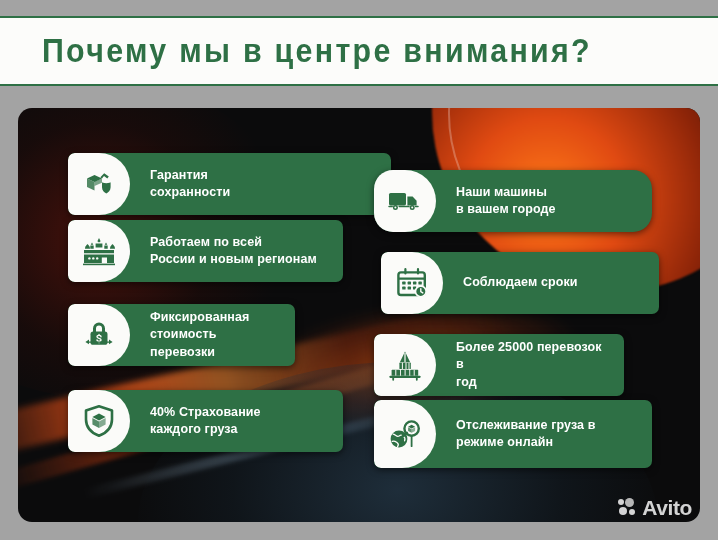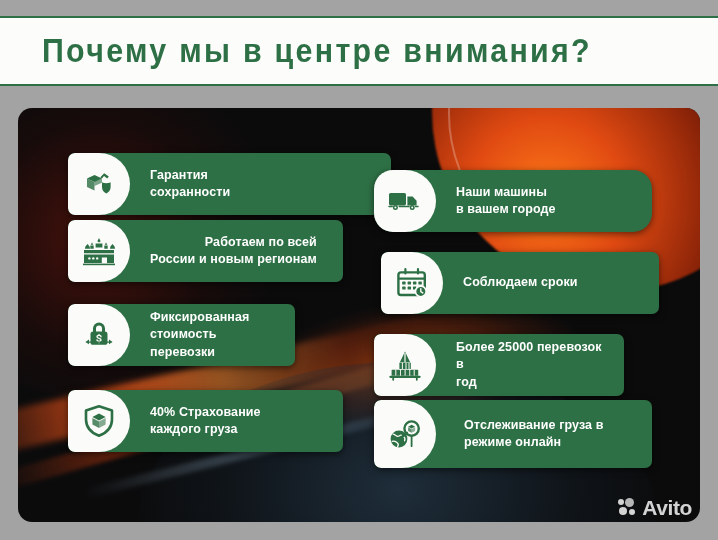--- a/index.html
+++ b/index.html
@@ -130,28 +130,28 @@
     font-size:12.5px;
     font-weight:700;
     line-height:1.38;
     padding:0 12px 0 18px;
     letter-spacing:.1px;
     white-space:pre-line;
   }
 
   
   #card-guarantee{left:50px;top:30px;width:323px;margin-top:15px;}
-  #card-coverage  {left:50px;top:112px;width:275px;text-align:right;}
+  #card-coverage  {left:50px;top:112px;width:275px;}
   #card-fixedprice{left:50px;top:196px;width:227px;}
   #card-insurance {left:50px;top:282px;width:275px;}
   
   #card-fleet     {left:356px;top:62px;width:278px;border-radius:19px;}
   #card-deadlines {left:356px;top:144px;width:278px;margin-left:7px;}
   #card-volume    {left:356px;top:226px;width:250px;}
-  #card-tracking  {left:356px;top:292px;width:278px;gap:8px;}
+  #card-tracking  {left:356px;top:292px;width:278px;}
 
   
   .watermark{
     position:absolute;right:8px;bottom:4px;
     display:flex;align-items:center;gap:4px;
     opacity:.82;
   }
   .wm-mark{position:relative;width:20px;height:20px;}
   .wm-mark i{position:absolute;border-radius:50%;display:block;background:#ffffff;}
   .wm-d1{width:6px;height:6px;left:0;top:1px;background:#fff !important;}

